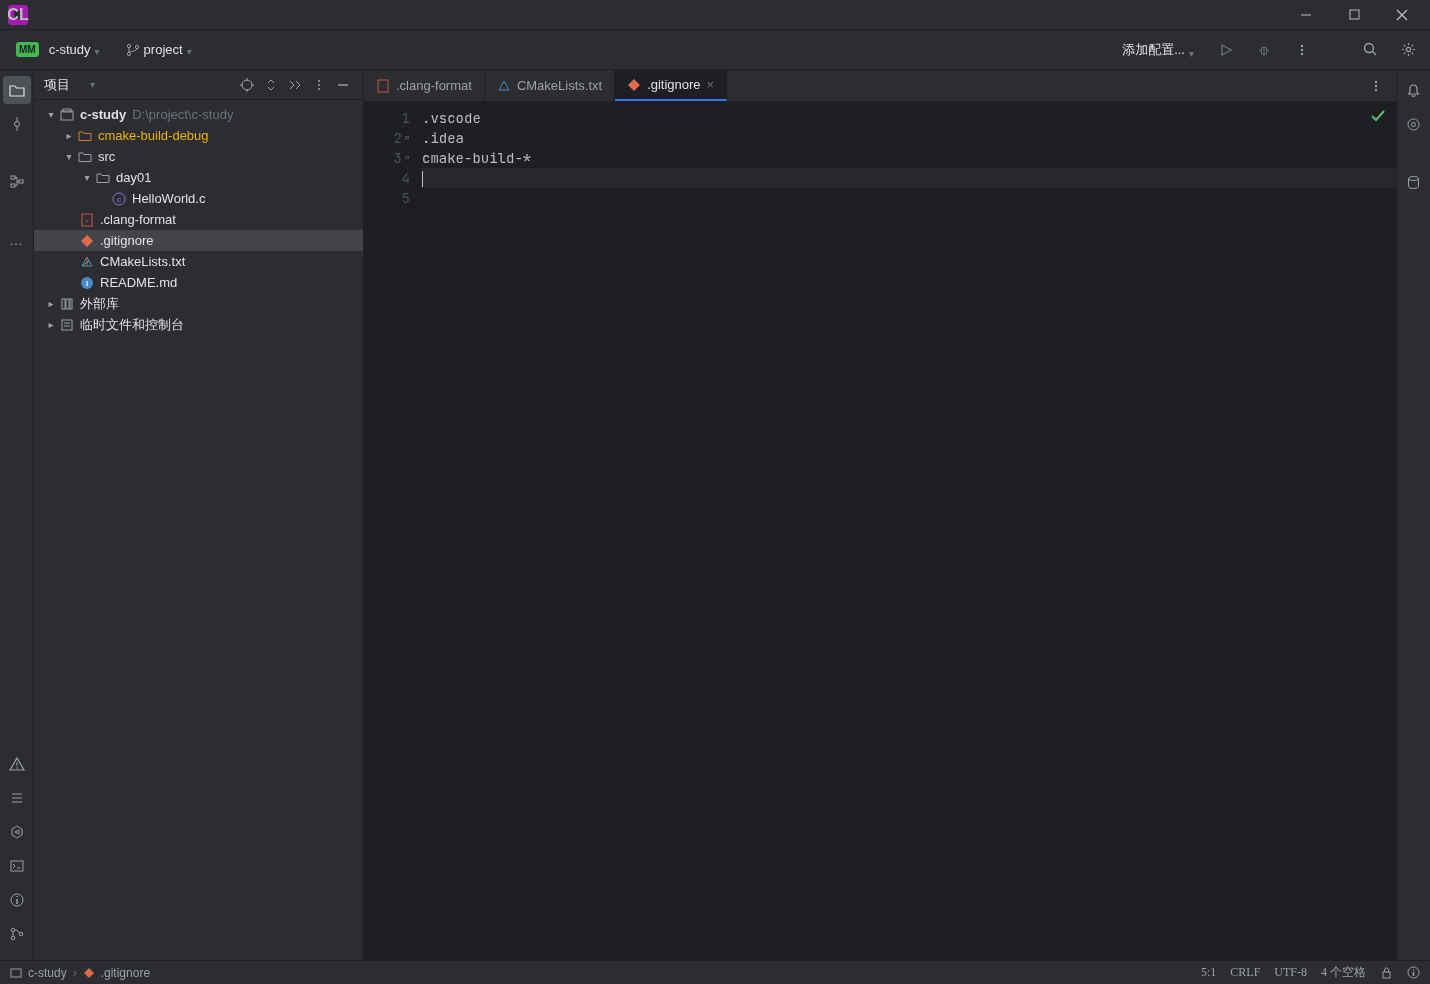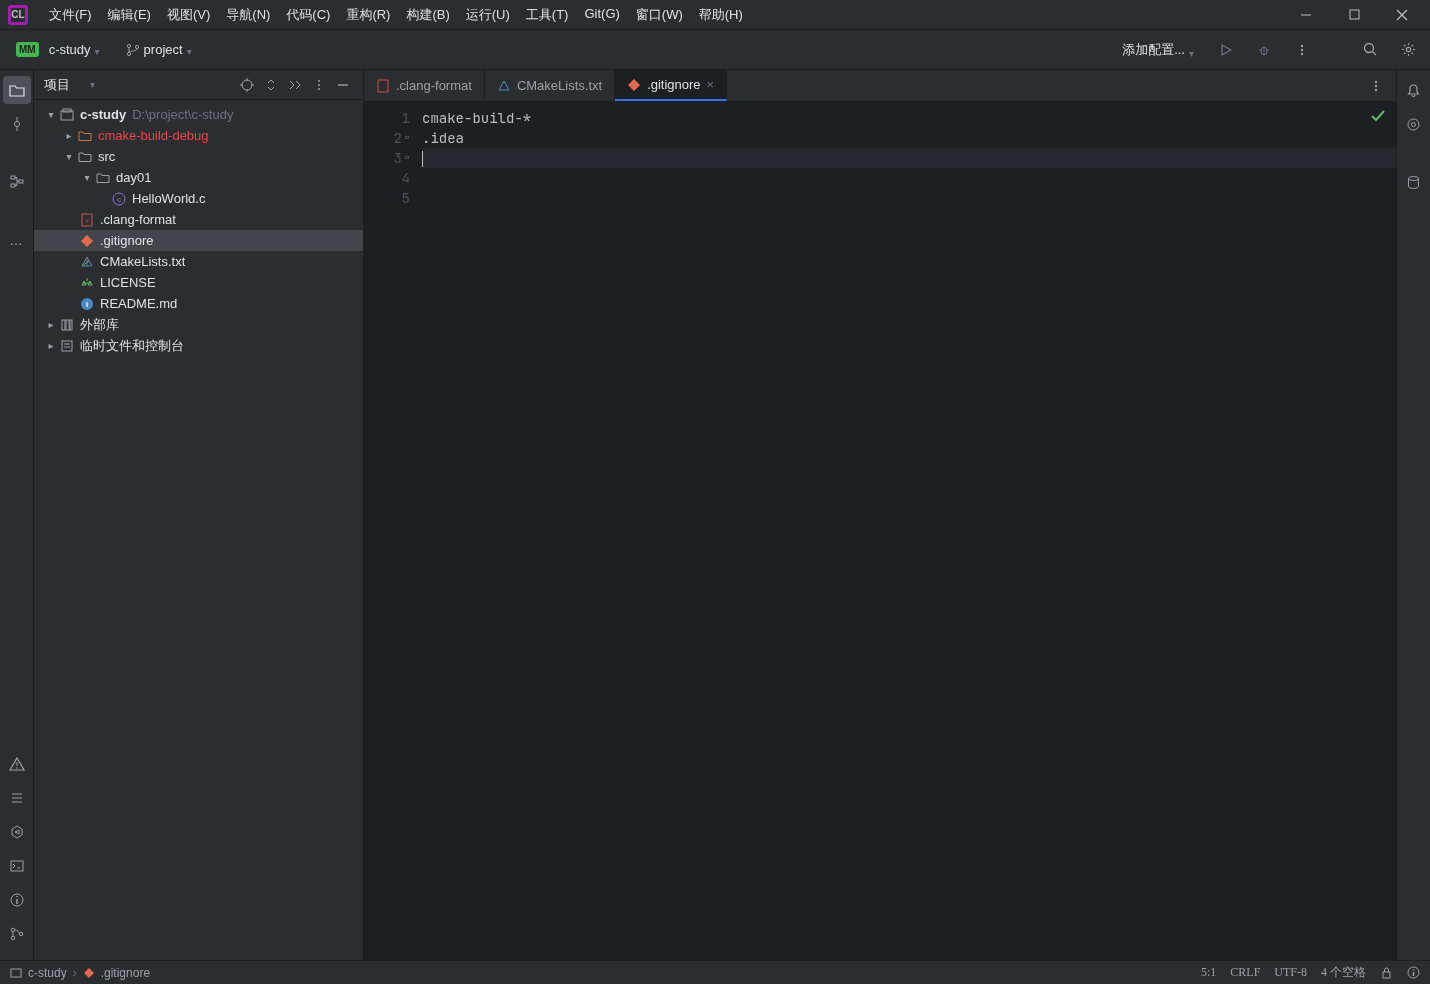--- a/index.html
+++ b/index.html
@@ -17,24 +17,24 @@
 .titlebar {
   height: 30px;
   background: #2b2d30;
   display: flex;
   align-items: center;
   padding: 0 8px;
   border-bottom: 1px solid #1e1f22;
 }
 .app-icon {
   width: 20px; height: 20px;
-  border: 3px solid #a21caf;
+  border: 6px solid #a21caf;
   border-radius: 3px;
   display: flex; align-items: center; justify-content: center;
-  font-size: 10px; color: #bcbec4; font-weight: bold;
+  font-size: 16px; color: #bcbec4; font-weight: bold;
   margin-right: 14px;
 }
 .menu { display: flex; gap: 2px; }
 .menu-item { padding: 4px 7px; cursor: pointer; color: #dfe1e5; font-size: 13px;}
 .winbtns { margin-left: auto; display: flex; gap: 8px; }
 .winbtn { width: 40px; height: 28px; display:flex; align-items:center; justify-content:center; cursor:pointer;}
 
 .toolbar {
   height: 40px;
   background: #2b2d30;
@@ -123,34 +123,20 @@
 .status-left{display:flex;align-items:center;gap:6px;}
 .status-right{margin-left:auto;display:flex;align-items:center;gap:14px;font-family:Liberation Serif, serif;}
 .bc-sep{color:#6c707e;}
 svg{display:block;}
 </style>
 </head>
 <body>
 
 <div class="titlebar">
   <div class="app-icon">CL</div>
-  <div class="menu">
-    <div class="menu-item">文件(F)</div>
-    <div class="menu-item">编辑(E)</div>
-    <div class="menu-item">视图(V)</div>
-    <div class="menu-item">导航(N)</div>
-    <div class="menu-item">代码(C)</div>
-    <div class="menu-item">重构(R)</div>
-    <div class="menu-item">构建(B)</div>
-    <div class="menu-item">运行(U)</div>
-    <div class="menu-item">工具(T)</div>
-    <div class="menu-item">Git(G)</div>
-    <div class="menu-item">窗口(W)</div>
-    <div class="menu-item">帮助(H)</div>
-  </div>
   <div class="winbtns">
     <div class="winbtn">
       <svg width="12" height="12" viewBox="0 0 12 12">
           <line x1="1" y1="6" x2="11" y2="6" stroke="#bcbec4" stroke-width="1"></line>
         </svg>
     </div>
     <div class="winbtn">
       <svg width="11" height="11" viewBox="0 0 11 11">
           <rect x="1" y="1" width="9" height="9" stroke="#bcbec4" fill="none" stroke-width="1"></rect>
         </svg>
@@ -349,21 +335,21 @@
         <span class="tree-label" style="font-weight:bold">c-study</span>
         <span class="tree-path">D:\project\c-study</span>
       </div>
       <div class="tree-row highlighted" style="padding-left:28px">
         <span class="tree-arrow">▸</span>
         <span class="tree-icon">
             <svg width="14" height="12" viewBox="0 0 14 12">
               <path d="M1 2 h4 l1 1.5 h7 v7 H1 Z" fill="none" stroke="#c77d3b"></path>
             </svg>
           </span>
-        <span style="color:#ef4444">cmake-build-debug</span>
+        <span style="color:#eab308">cmake-build-debug</span>
       </div>
       <div class="tree-row" style="padding-left:28px">
         <span class="tree-arrow">▾</span>
         <span class="tree-icon">
             <svg width="14" height="12" viewBox="0 0 14 12">
               <path d="M1 2 h4 l1 1.5 h7 v7 H1 Z" fill="none" stroke="#9da0a8"></path>
             </svg>
           </span>
         <span class="tree-label">src</span>
       </div>
@@ -404,28 +390,20 @@
       </div>
       <div class="tree-row" style="padding-left:44px">
         <span class="tree-icon">
             <svg width="14" height="14" viewBox="0 0 14 14">
               <path d="M7 2 L12 11 H2 Z" fill="none" stroke="#4a88c7"></path>
               <path d="M7 2 L7 11" stroke="#c75450"></path>
               <path d="M2 11 L9 6" stroke="#5fb865"></path>
             </svg>
           </span>
         <span class="tree-label">CMakeLists.txt</span>
-      </div>
-      <div class="tree-row" style="padding-left:44px">
-        <span class="tree-icon">
-            <svg width="14" height="14" viewBox="0 0 14 14">
-              <path d="M7 2 v3 M3 7 h8 M4 5 l-2 4 h4 Z M10 5 l-2 4 h4 Z" fill="none" stroke="#5fb865"></path>
-            </svg>
-          </span>
-        <span class="tree-label">LICENSE</span>
       </div>
       <div class="tree-row" style="padding-left:44px">
         <span class="tree-icon">
             <svg width="14" height="14" viewBox="0 0 14 14">
               <circle cx="7" cy="7" r="6" fill="#4a88c7"></circle>
               <text x="7" y="10" font-size="8" fill="white" text-anchor="middle" font-weight="bold">i</text>
             </svg>
           </span>
         <span class="tree-label">README.md</span>
       </div>
@@ -499,22 +477,23 @@
             <span class="gutter-fold">▫</span>
           </div>
         <div class="gutter-line">
             <span>4</span>
           </div>
         <div class="gutter-line">
             <span>5</span>
           </div>
       </div>
       <div class="code">
+        <div class="code-line">.vscode</div>
+        <div class="code-line">.idea</div>
         <div class="code-line">cmake-build-*</div>
-        <div class="code-line">.idea</div>
         <div class="code-line current"><span class="caret"></span></div>
       </div>
       <div class="editor-check">
         <svg width="16" height="16" viewBox="0 0 16 16">
             <path d="M2 8 l4 4 l8-9" fill="none" stroke="#5fb865" stroke-width="2"></path>
           </svg>
       </div>
     </div>
   </div>
 

